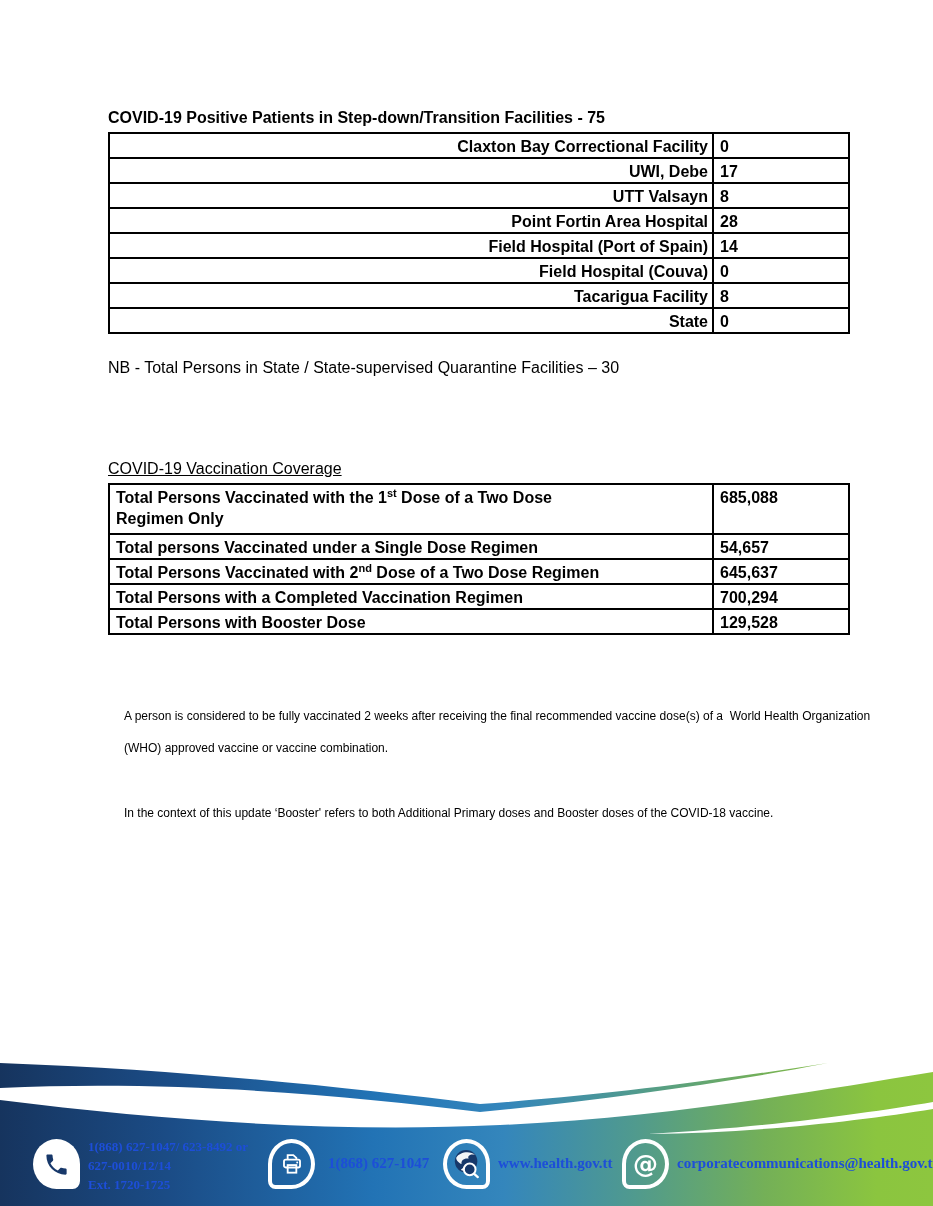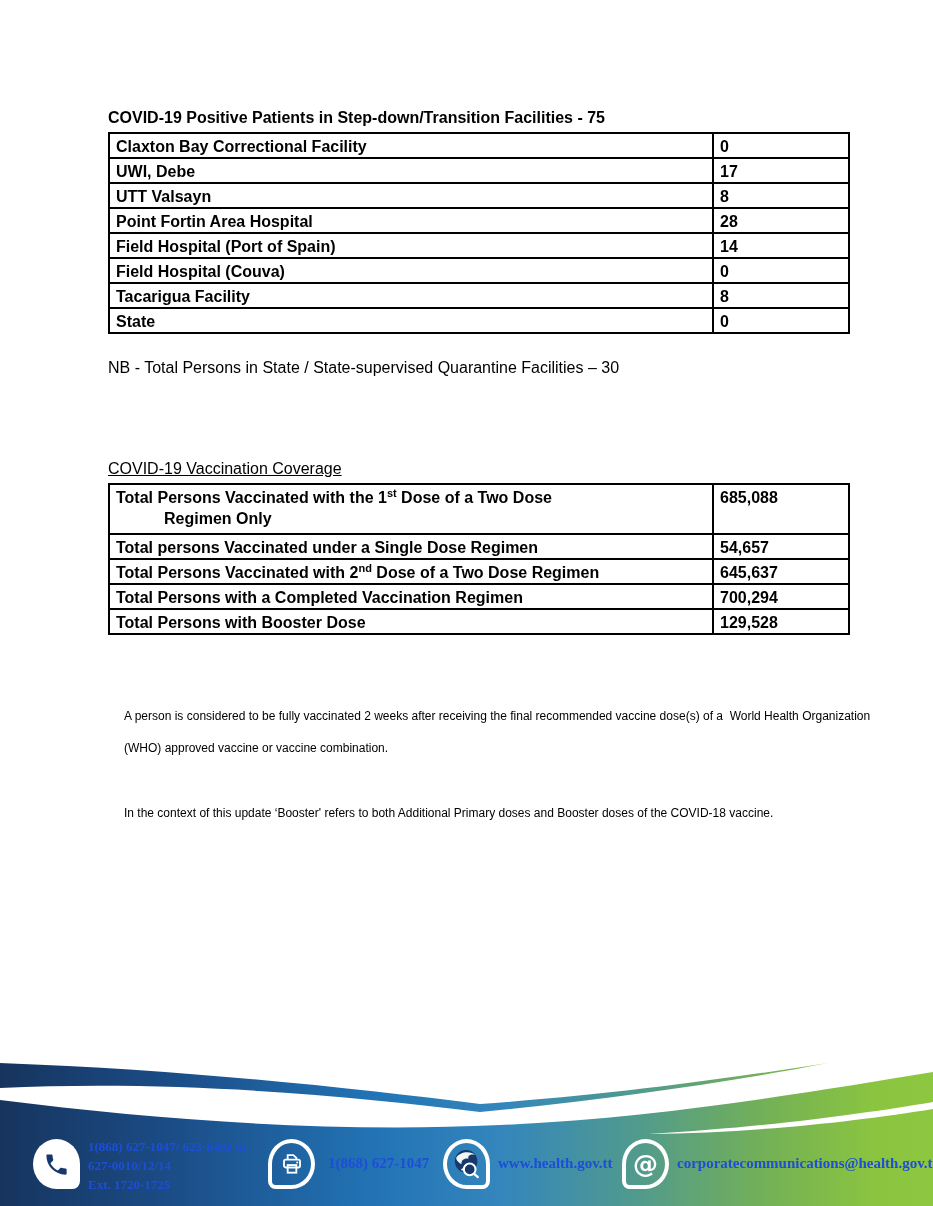--- a/index.html
+++ b/index.html
@@ -12,41 +12,41 @@
 
   .title {
     position:absolute; left:108px; top:109px; margin:0;
     font-size:16px; font-weight:bold; letter-spacing:0;
   }
 
   table { border-collapse:collapse; table-layout:fixed; }
   td { border:2px solid #000; vertical-align:top; padding:2px 4px 0 6px;
        font-size:16px; font-weight:bold; line-height:21px; overflow:hidden; }
   .t1 { position:absolute; left:108px; top:132px; width:716px; }
-  .t1 td.lab { width:592px; }
+  .t1 td.lab { width:592px;text-align:right; }
   .t1 td.val { width:124px; }
   .t1 tr { height:25px; }
 
   .nb {
     position:absolute; left:108px; top:357px; font-size:16px; line-height:22px;
   }
 
   .vac-heading {
     position:absolute; left:108px; top:440px; font-size:16px;
     text-decoration:underline;
     margin-top:20px;
   }
 
   .t2 { position:absolute; left:108px; top:483px; width:716px; }
   .t2 td.lab { width:592px; }
   .t2 td.val { width:124px; }
   .t2 tr.r1 { height:50px; }
   .t2 tr { height:25px; }
   .t2 sup { font-size:11px; line-height:0; }
-  .l2 { display:block;margin-left:48px; }
+  .l2 { display:block; }
   .l2:empty { display:none; }
 
   .para {
     position:absolute; left:108px; width:756px; margin:16px;
     font-size:12px; line-height:32px; white-space:pre-wrap;
   }
   .p1 { top:684px; }
   .p2 { top:781px; }
 
   .footer-art { position:absolute; left:0; bottom:0; width:933px; height:176px; }

